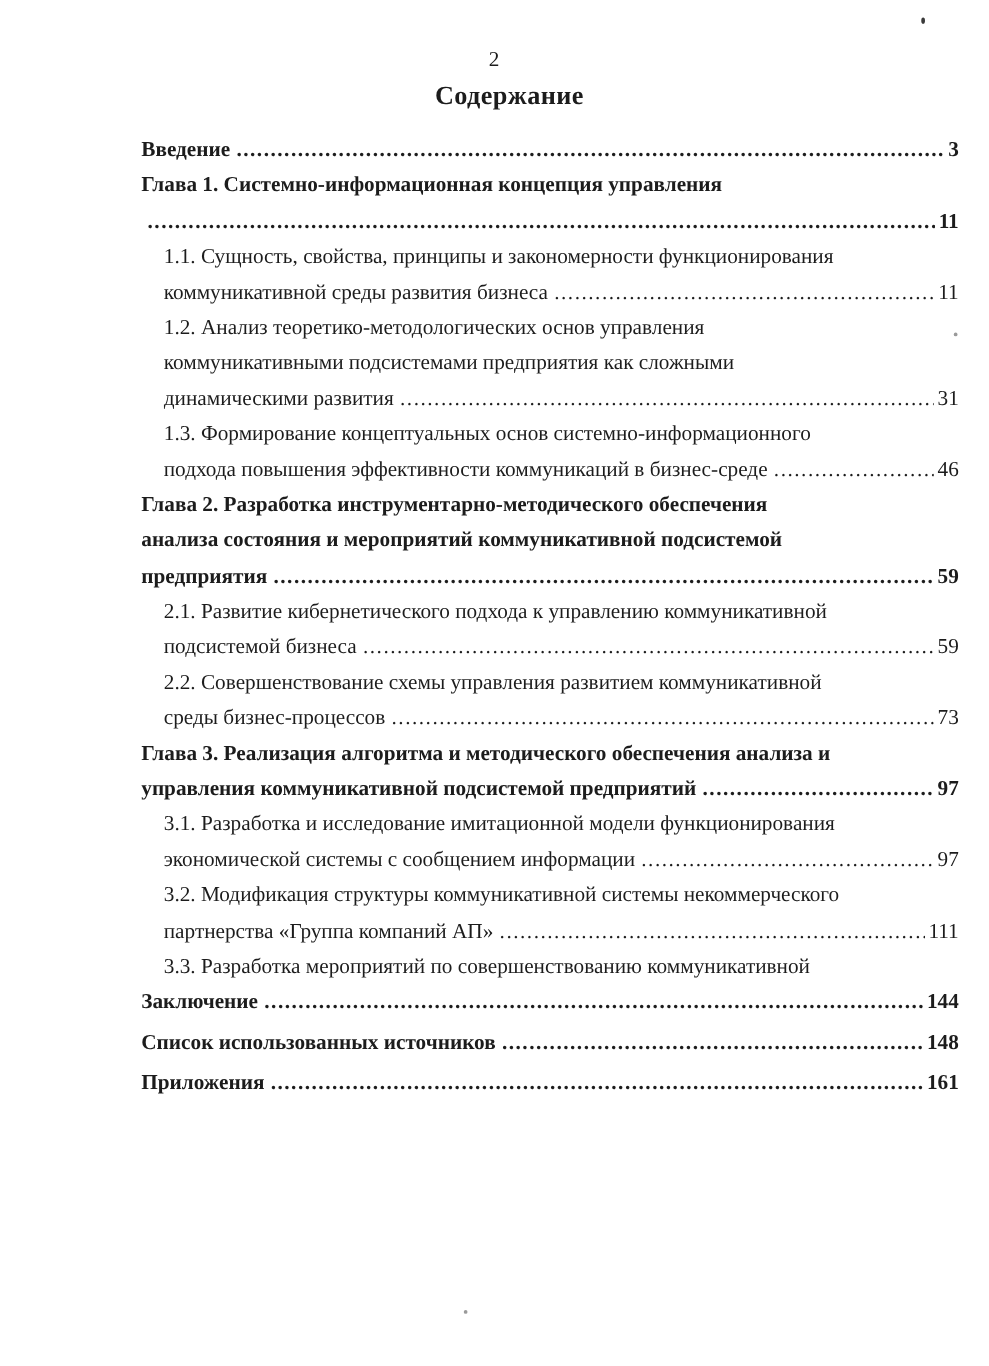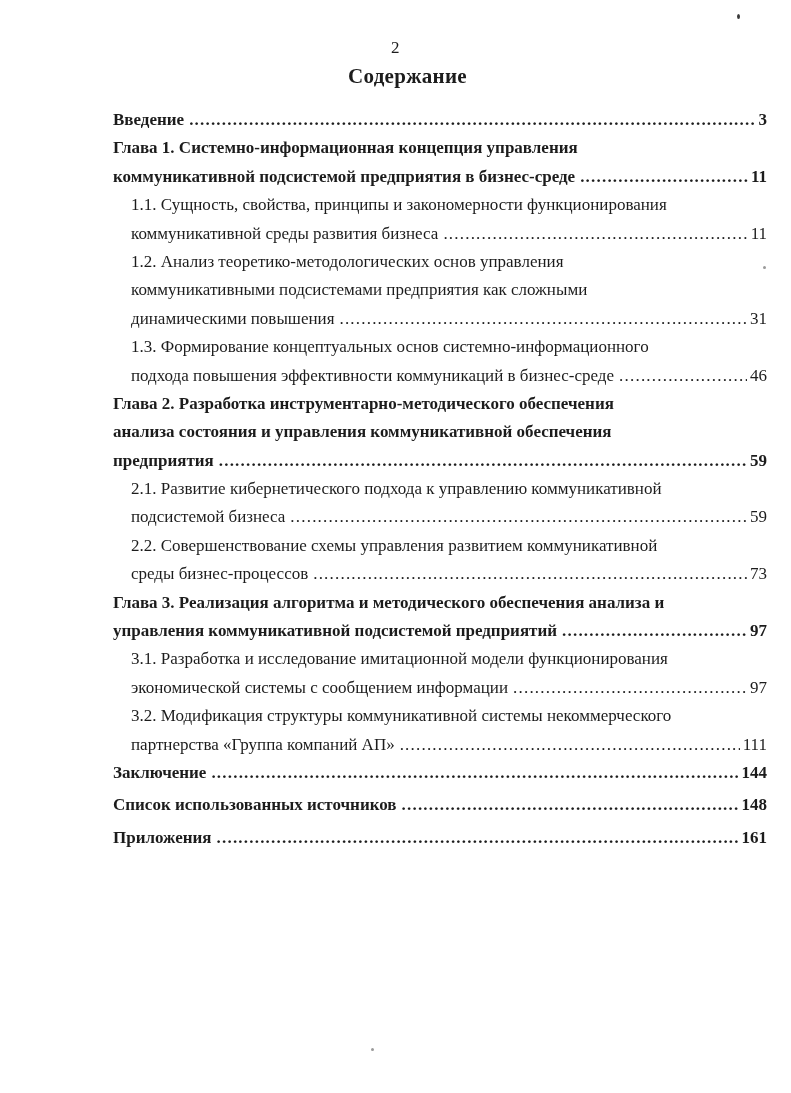--- a/index.html
+++ b/index.html
@@ -99,53 +99,52 @@
       <div class="toc-entry bold">
         <div class="toc-line with-leader">
           <span class="toc-text">Введение</span>
           <span class="dots"></span>
           <span class="page-num">3</span>
         </div>
       </div>
       <div class="toc-entry bold">
         <div class="toc-line"><span class="toc-text">Глава 1. Системно-информационная концепция управления</span></div>
         <div class="toc-line with-leader">
-          <span class="toc-text">коммуникативной подсистемой предприятия в бизнес-среде</span>
           <span class="dots"></span>
           <span class="page-num">11</span>
         </div>
       </div>
       <div class="toc-entry indent">
         <div class="toc-line"><span class="toc-text">1.1. Сущность, свойства, принципы и закономерности функционирования</span></div>
         <div class="toc-line with-leader">
           <span class="toc-text">коммуникативной среды развития бизнеса</span>
           <span class="dots"></span>
           <span class="page-num">11</span>
         </div>
       </div>
       <div class="toc-entry indent">
         <div class="toc-line"><span class="toc-text">1.2. Анализ теоретико-методологических основ управления</span></div>
         <div class="toc-line"><span class="toc-text">коммуникативными подсистемами предприятия как сложными</span></div>
         <div class="toc-line with-leader">
-          <span class="toc-text">динамическими повышения</span>
+          <span class="toc-text">динамическими развития</span>
           <span class="dots"></span>
           <span class="page-num">31</span>
         </div>
       </div>
       <div class="toc-entry indent">
         <div class="toc-line"><span class="toc-text">1.3. Формирование концептуальных основ системно-информационного</span></div>
         <div class="toc-line with-leader">
           <span class="toc-text">подхода повышения эффективности коммуникаций в бизнес-среде</span>
           <span class="dots"></span>
           <span class="page-num">46</span>
         </div>
       </div>
       <div class="toc-entry bold">
         <div class="toc-line"><span class="toc-text">Глава 2. Разработка инструментарно-методического обеспечения</span></div>
-        <div class="toc-line"><span class="toc-text">анализа состояния и управления коммуникативной обеспечения</span></div>
+        <div class="toc-line"><span class="toc-text">анализа состояния и мероприятий коммуникативной подсистемой</span></div>
         <div class="toc-line with-leader">
           <span class="toc-text">предприятия</span>
           <span class="dots"></span>
           <span class="page-num">59</span>
         </div>
       </div>
       <div class="toc-entry indent">
         <div class="toc-line"><span class="toc-text">2.1. Развитие кибернетического подхода к управлению коммуникативной</span></div>
         <div class="toc-line with-leader">
           <span class="toc-text">подсистемой бизнеса</span>
@@ -179,20 +178,21 @@
       </div>
       <div class="toc-entry indent">
         <div class="toc-line"><span class="toc-text">3.2. Модификация структуры коммуникативной системы некоммерческого</span></div>
         <div class="toc-line with-leader">
           <span class="toc-text">партнерства «Группа компаний АП»</span>
           <span class="dots"></span>
           <span class="page-num">111</span>
         </div>
       </div>
       <div class="toc-entry indent">
+        <div class="toc-line"><span class="toc-text">3.3. Разработка мероприятий по совершенствованию коммуникативной</span></div>
       </div>
       <div class="toc-entry bold">
         <div class="toc-line with-leader">
           <span class="toc-text">Заключение</span>
           <span class="dots"></span>
           <span class="page-num">144</span>
         </div>
       </div>
       <div class="toc-entry bold">
         <div class="toc-line with-leader">

